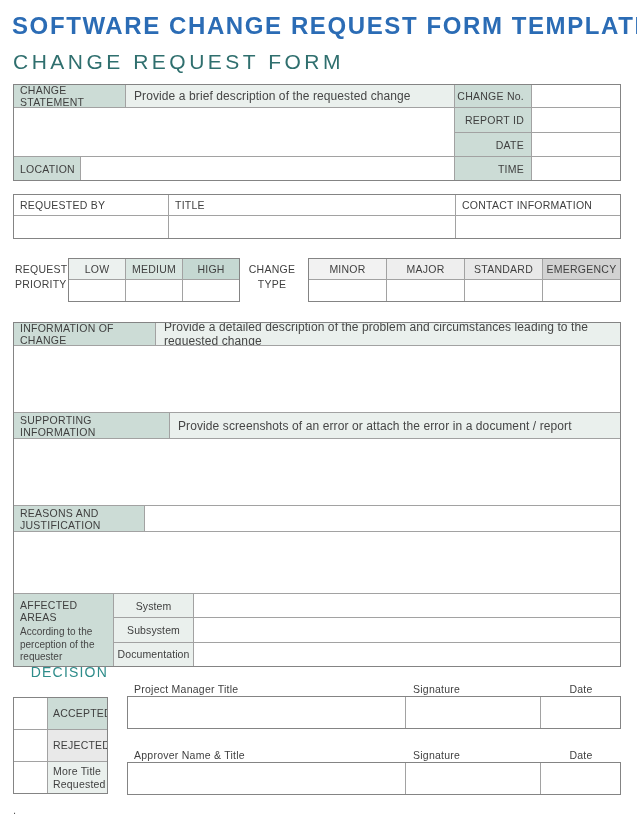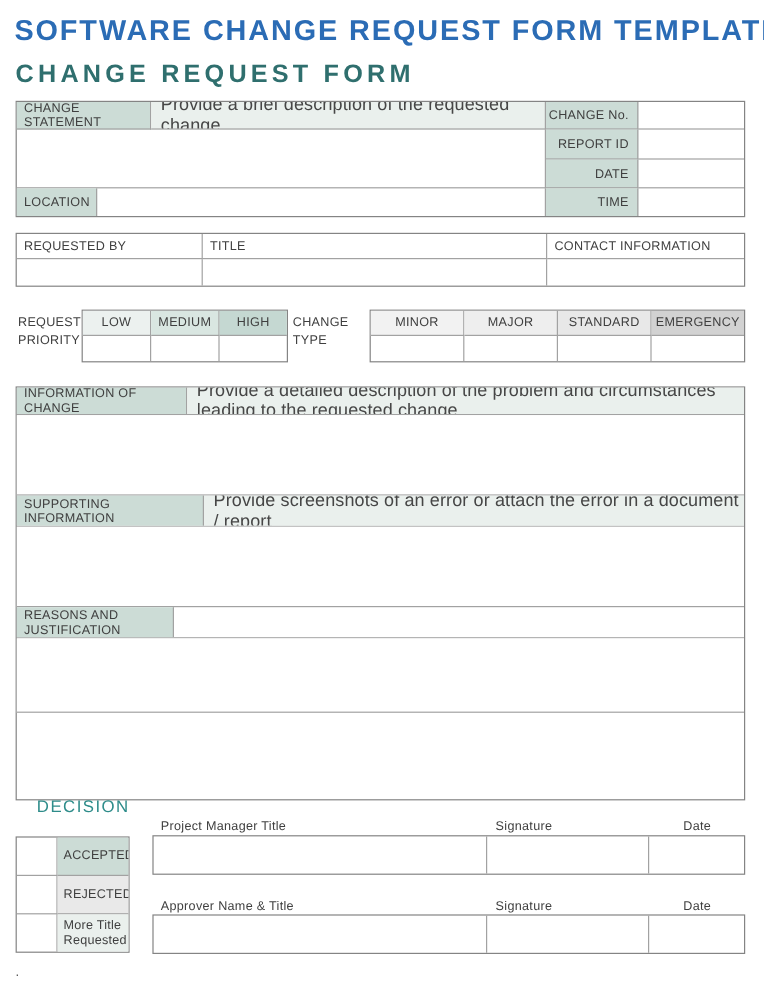--- a/index.html
+++ b/index.html
@@ -2,54 +2,54 @@
 <html style="--title-blue: #2b6cb5; --heading-teal: #2f6f6e; --decision-teal: #2e8c8a; --sage: #ccdcd6; --sage-light: #eaf0ed; --priority-low: #ecf1ef; --priority-medium: #d9e6e1; --priority-high: #c5d8d2; --type-minor: #f2f2f2; --type-major: #eeeeee; --type-standard: #e8e8e8; --type-emergency: #d2d2d2; --rejected-gray: #e9e9e9; --border: #a2a2a2; --border-dark: #848484; --text: #3f3f3f;"><head>
 <meta charset="utf-8">
 <style>
   *{margin:0;padding:0;box-sizing:border-box}
   html,body{background:#ffffff}
   body{font-family:"Liberation Sans","DejaVu Sans",sans-serif;color:var(--text,#3f3f3f)}
   .page{position:relative;width:637px;height:818px;background:#fff;overflow:hidden}
 
   .page-title{position:absolute;left:12px;top:12px;font-size:24px;font-weight:bold;
     letter-spacing:1.6px;color:var(--title-blue,#2b6cb5);white-space:nowrap}
-  .page-subtitle{position:absolute;left:13px;top:50px;font-size:21px;font-weight:700;
+  .page-subtitle{position:absolute;left:13px;top:50px;font-size:21px;font-weight:400;
     letter-spacing:3.5px;color:var(--heading-teal,#2f6f6e);white-space:nowrap}
 
   .sec{position:absolute;border:1px solid var(--border-dark,#848484);background:#fff}
   .cell{display:flex;align-items:center;font-size:10.5px;letter-spacing:.25px;overflow:hidden}
   .br{border-right:1px solid var(--border,#a2a2a2)}
   .bb{border-bottom:1px solid var(--border,#a2a2a2)}
   .sage{background:var(--sage,#ccdcd6)}
   .lightbg{background:var(--sage-light,#eaf0ed)}
   .lbl{padding-left:6px}
   .rlbl{justify-content:flex-end;padding-right:7px}
   .hc{justify-content:center}
-  .hint{font-size:15px;padding-left:8px;color:#464646;letter-spacing:.1px}
+  .hint{font-size:12px;padding-left:8px;color:#464646;letter-spacing:.1px}
 
   
   #sec1{left:13px;top:84px;width:608px;height:97px;display:grid;
     grid-template-columns:67px 45px 329px 77px 1fr;grid-template-rows:23px 25px 24px 1fr}
   .s1-stmt{grid-column:1/3;grid-row:1}
   .s1-hint{grid-column:3;grid-row:1}
   .s1-no{grid-column:4;grid-row:1}.s1-no-in{grid-column:5;grid-row:1}
   .s1-main{grid-column:1/4;grid-row:2/4}
   .s1-rep{grid-column:4;grid-row:2}.s1-rep-in{grid-column:5;grid-row:2}
   .s1-date{grid-column:4;grid-row:3}.s1-date-in{grid-column:5;grid-row:3}
   .s1-loc{grid-column:1;grid-row:4}.s1-loc-in{grid-column:2/4;grid-row:4}
   .s1-time{grid-column:4;grid-row:4}.s1-time-in{grid-column:5;grid-row:4}
 
   
   #sec2{left:13px;top:194px;width:608px;height:45px;display:grid;
     grid-template-columns:155px 287px 1fr;grid-template-rows:21px 1fr}
 
   
   .side-label{position:absolute;font-size:10.5px;letter-spacing:.25px;line-height:15px}
   #prio-label{left:15px;top:262px;text-align:left}
-  #ctype-label{left:244px;top:262px;width:56px;text-align:left}
+  #ctype-label{left:244px;top:262px;width:56px;text-align:center}
   #prio{left:68px;top:258px;width:172px;height:44px;display:grid;
     grid-template-columns:57px 57px 1fr;grid-template-rows:21px 1fr}
   #ctype{left:308px;top:258px;width:313px;height:44px;display:grid;
     grid-template-columns:78px 78px 78px 1fr;grid-template-rows:21px 1fr}
   .p-low{background:var(--priority-low,#ecf1ef)}
   .p-med{background:var(--priority-medium,#d9e6e1)}
   .p-high{background:var(--priority-high,#c5d8d2)}
   .t-minor{background:var(--type-minor,#f2f2f2)}
   .t-major{background:var(--type-major,#eeeeee)}
   .t-std{background:var(--type-standard,#e8e8e8)}
@@ -169,20 +169,36 @@
       <div class="dlabel" style="width:156px">SUPPORTING INFORMATION</div>
       <div class="dhint cell hint">Provide screenshots of an error or attach the error in a document / report</div>
     </div>
     <div class="dbody h67"></div>
 
     <div class="dhead h26">
       <div class="dlabel" style="width:131px">REASONS AND JUSTIFICATION</div>
     </div>
     <div class="dbody h62"></div>
 
+    <div class="aff">
+      <div class="aff-left">
+        <div class="aff-title">AFFECTED AREAS</div>
+        <div class="aff-note">According to the perception of the requester</div>
+      </div>
+      <div class="aff-mid">
+        <div class="cell bb">System</div>
+        <div class="cell bb">Subsystem</div>
+        <div class="cell">Documentation</div>
+      </div>
+      <div class="aff-right">
+        <div class="cell bb"></div>
+        <div class="cell bb"></div>
+        <div class="cell"></div>
+      </div>
+    </div>
   </div>
 
   <div id="decision-title">DECISION</div>
   <div id="dtable" class="sec">
     <div class="cell br bb"></div>
     <div class="cell d-lbl bb d-accepted">ACCEPTED</div>
     <div class="cell br bb"></div>
     <div class="cell d-lbl bb d-rejected">REJECTED</div>
     <div class="cell br"></div>
     <div class="cell d-lbl d-moreinfo">More Title Requested</div>

